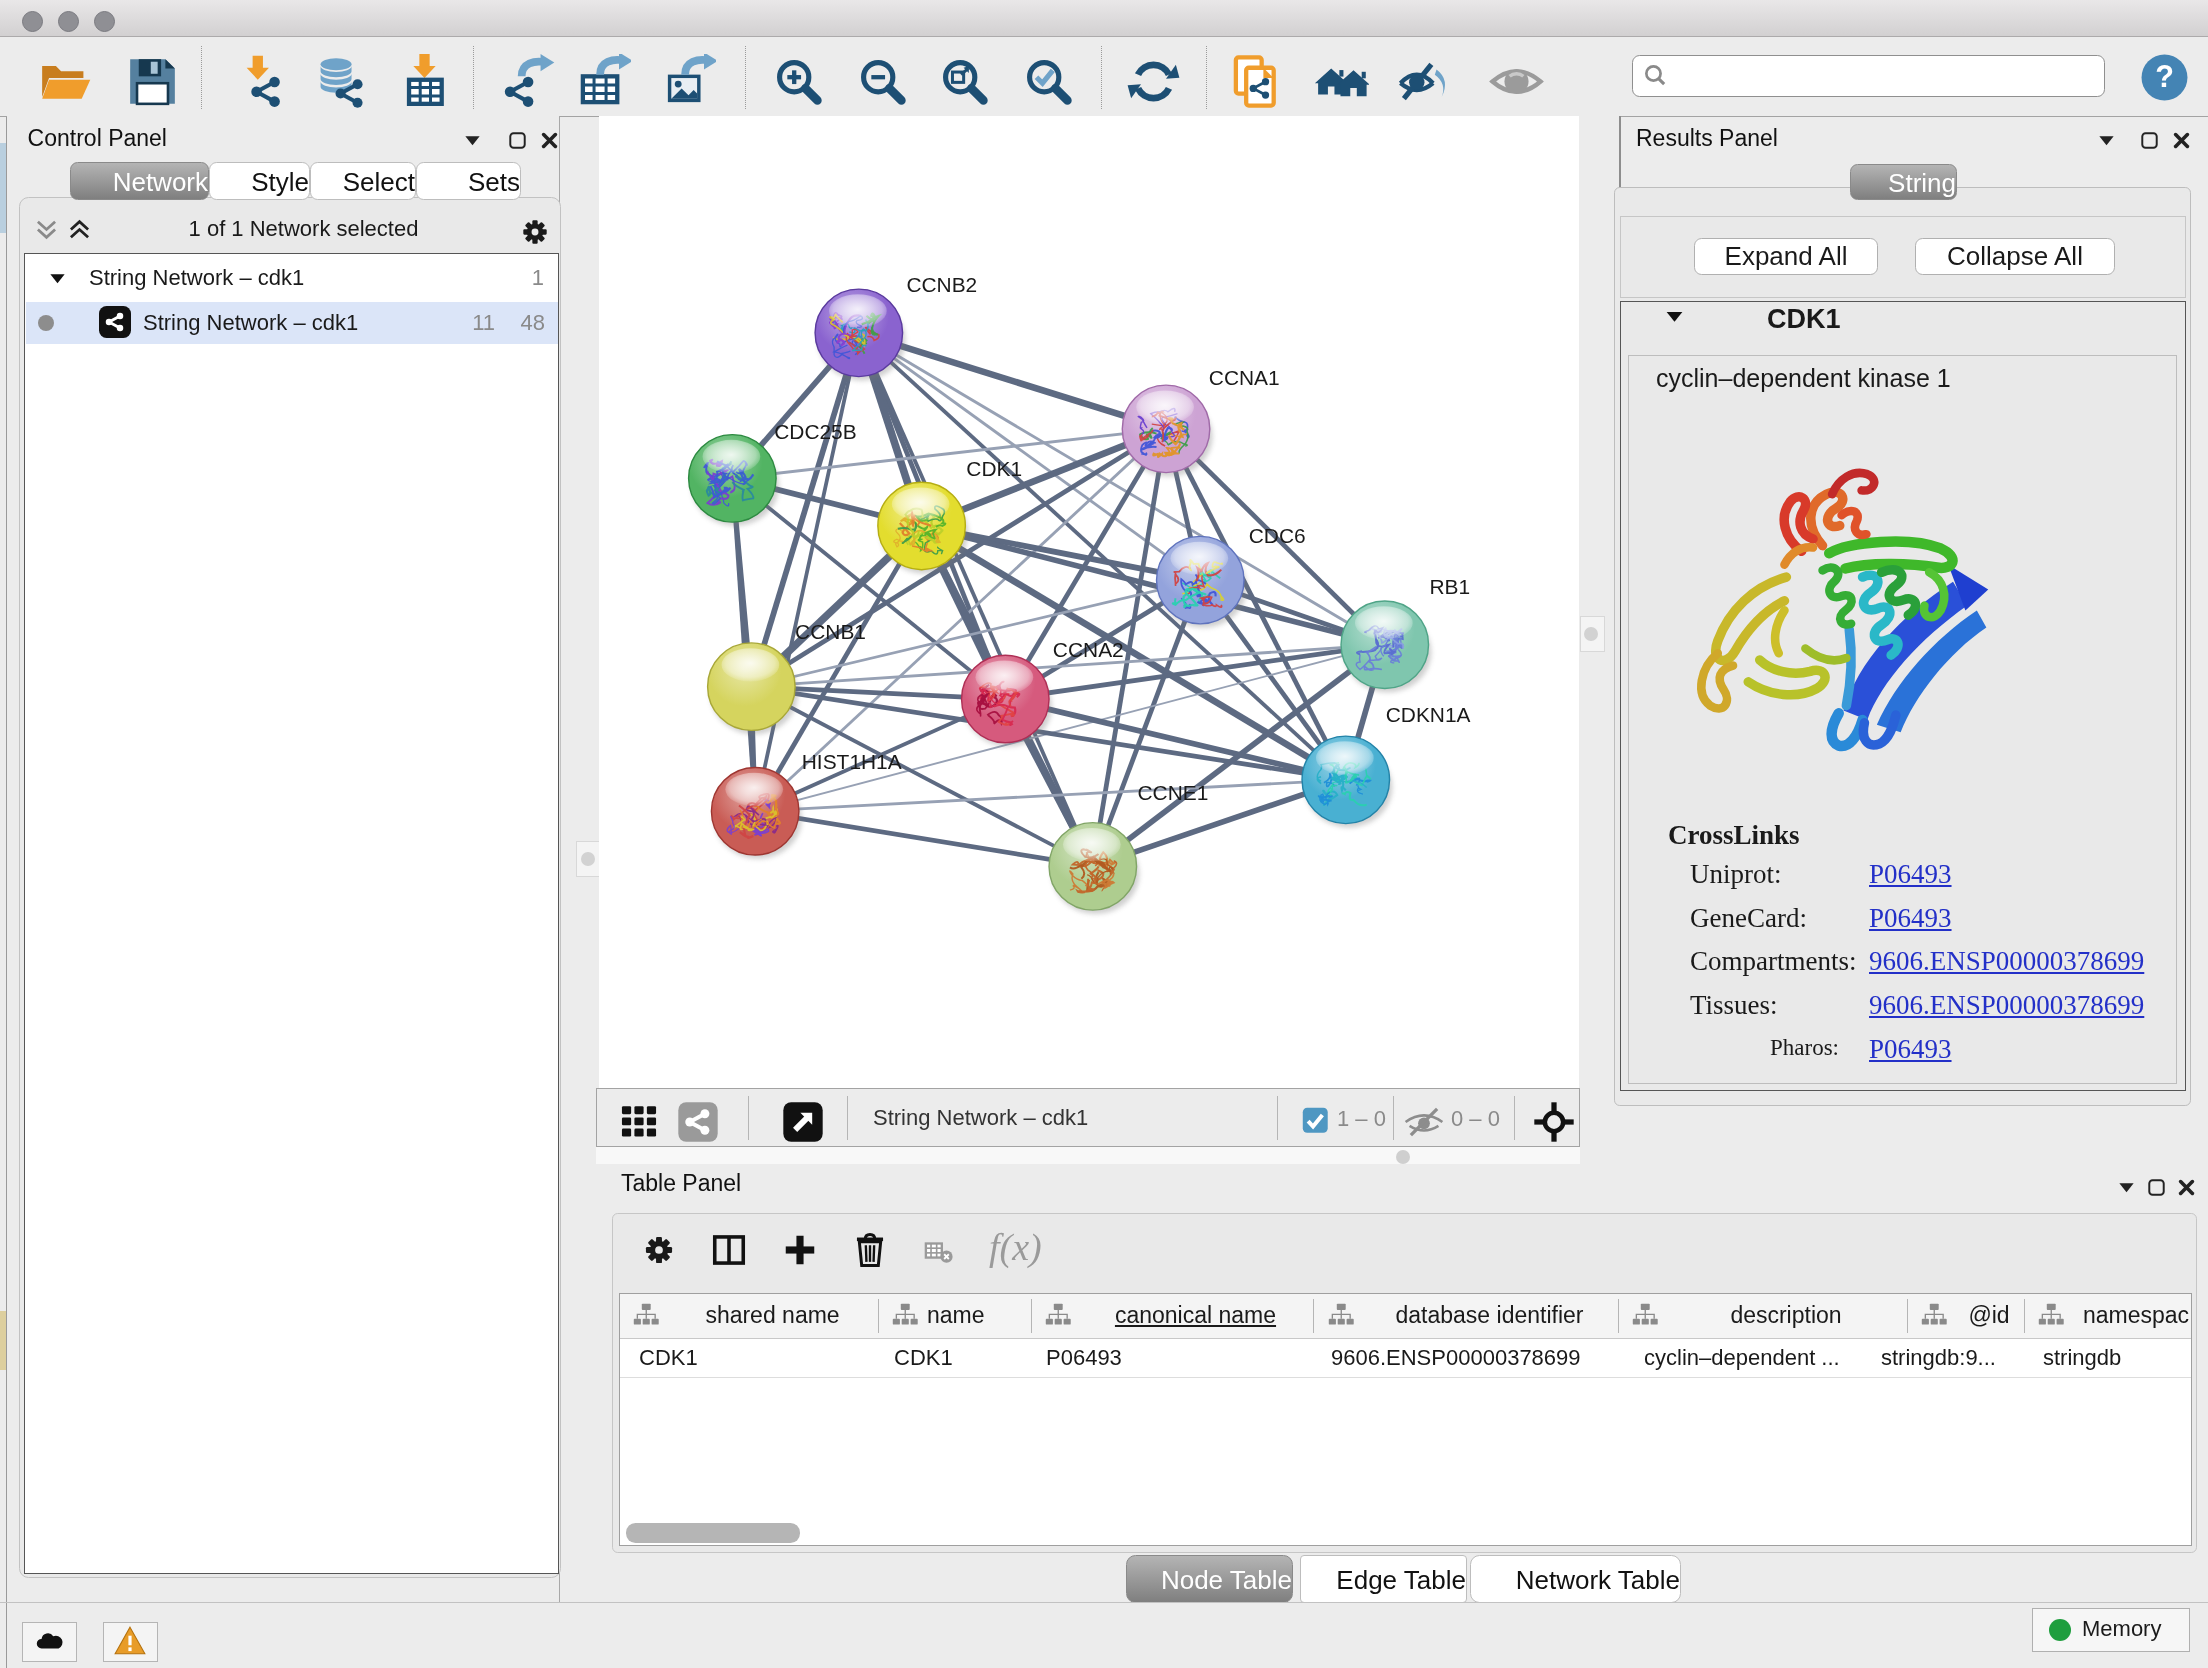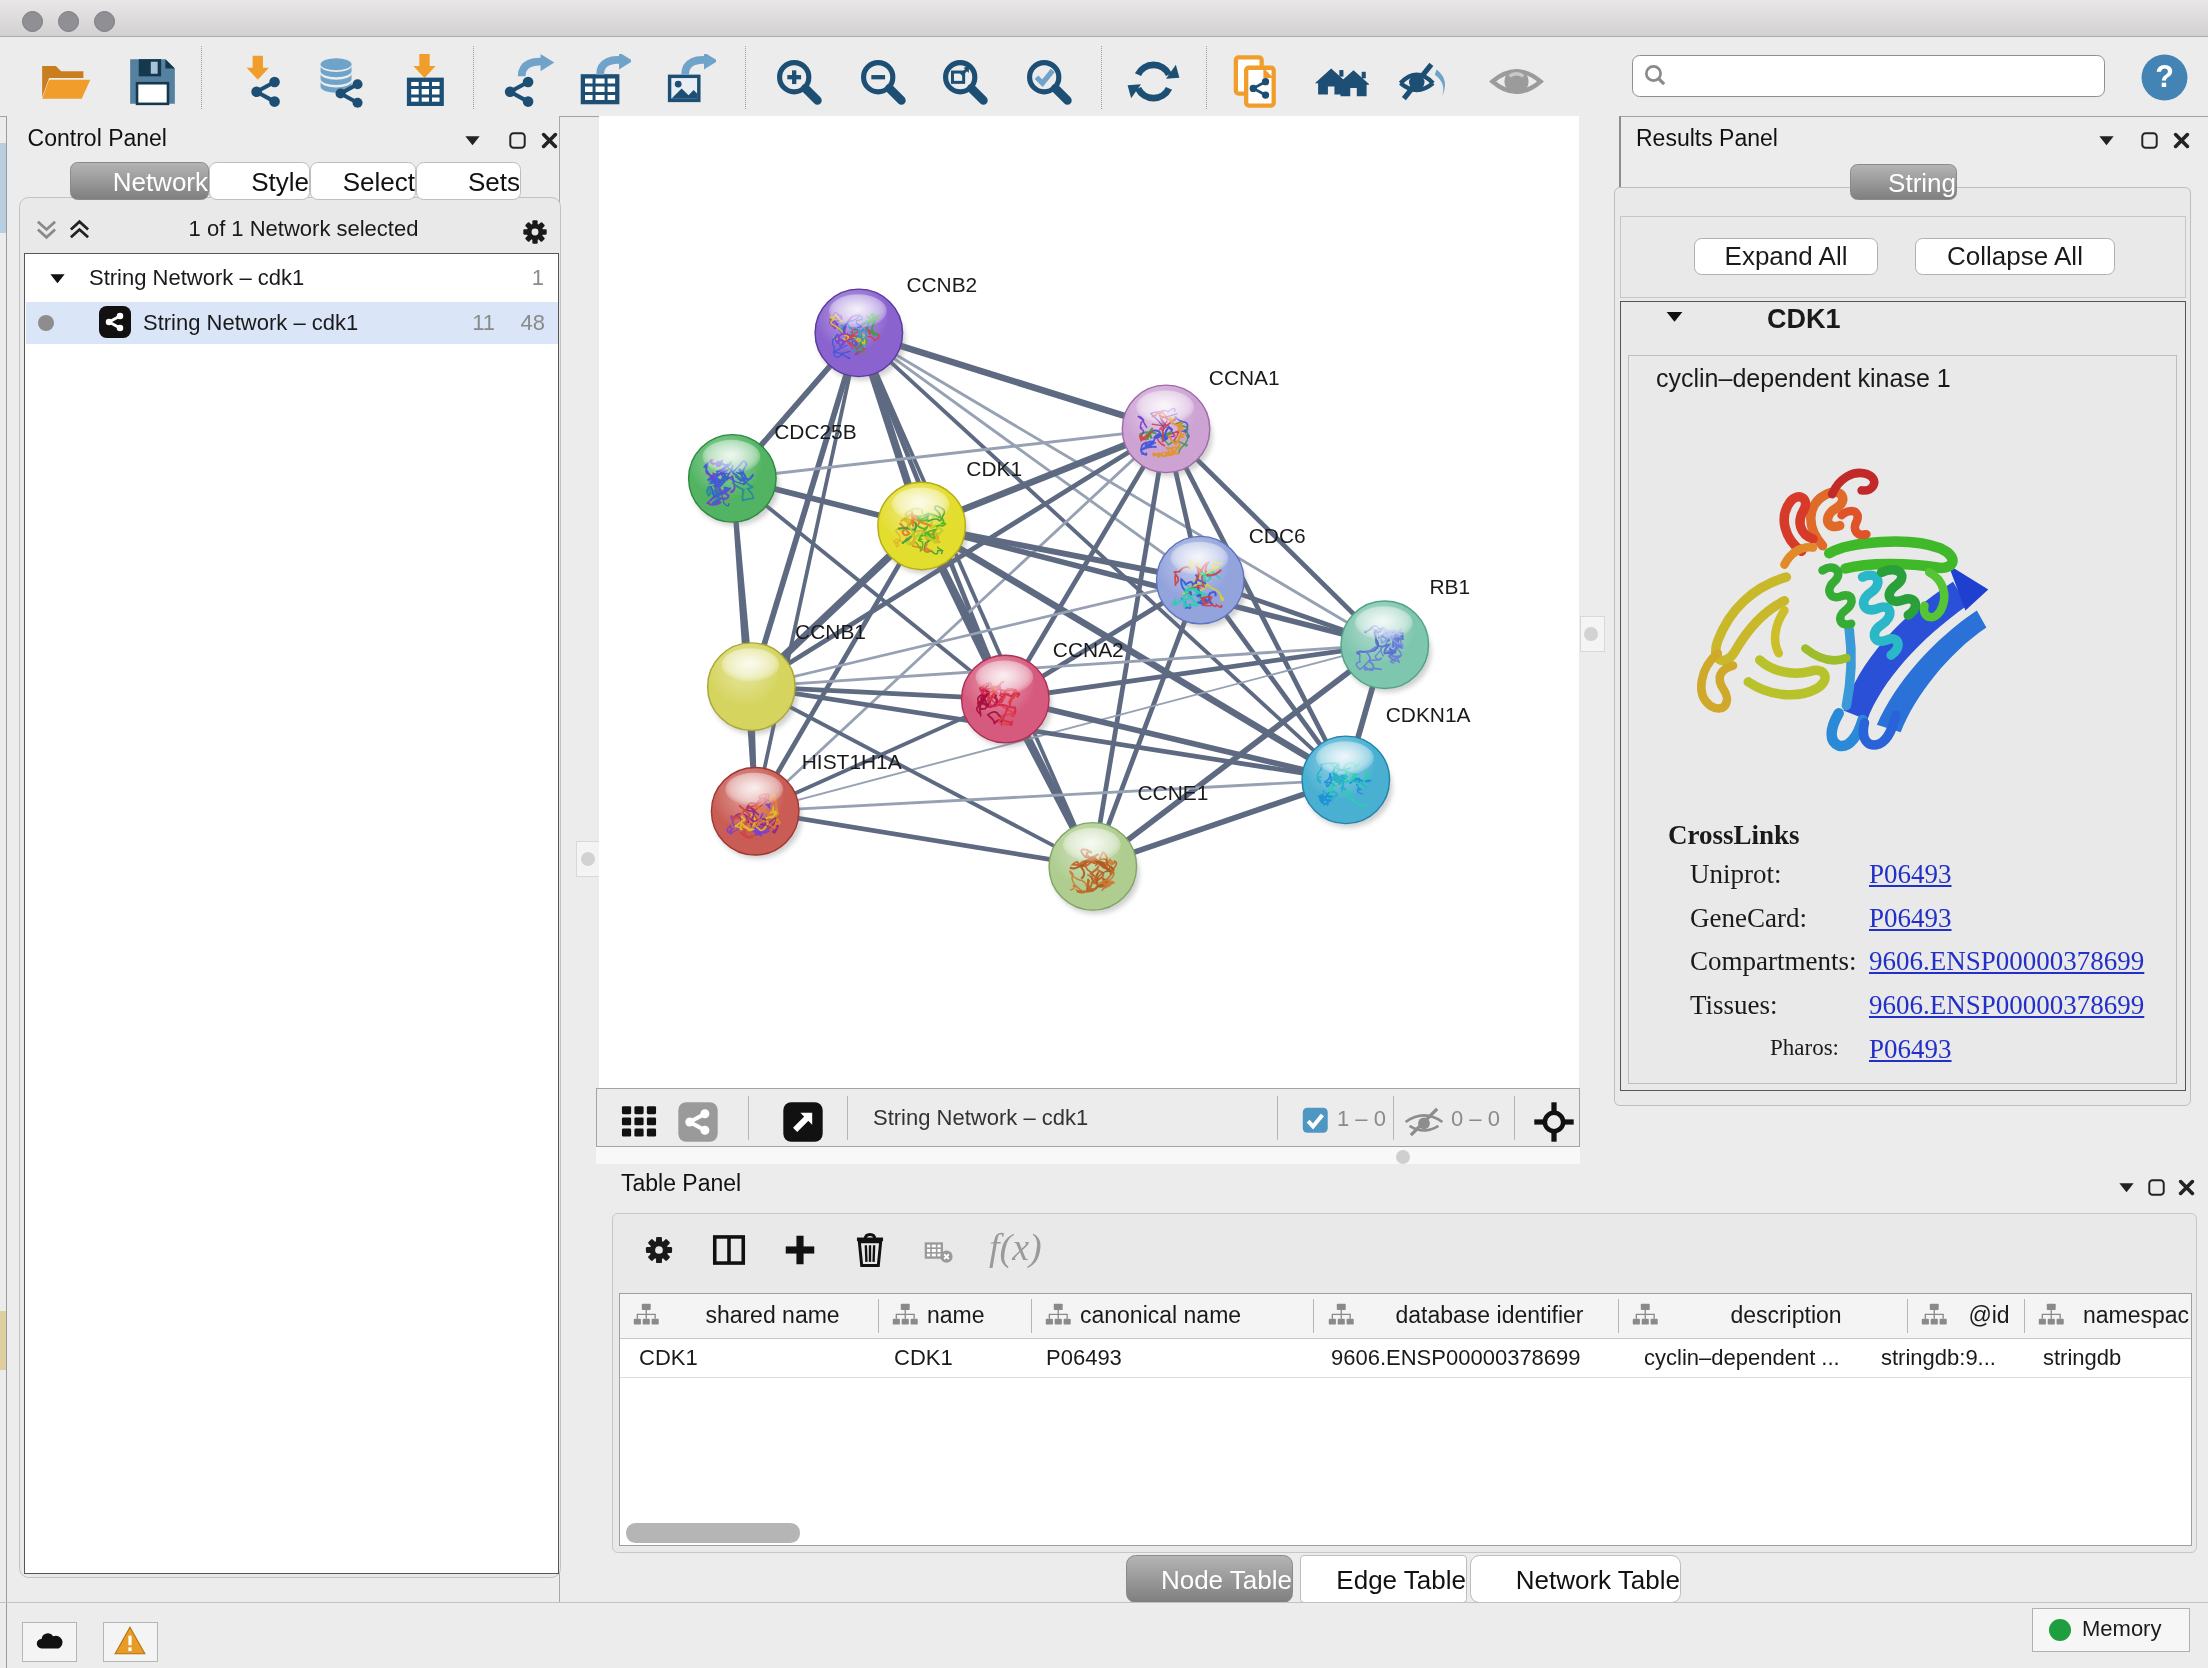--- a/index.html
+++ b/index.html
@@ -855,21 +855,21 @@
       <g fill="#8a8a8a">
         <rect x="22" y="6" width="20" height="14" rx="2"></rect>
         <rect x="4" y="40" width="16" height="13" rx="2"></rect>
         <rect x="24" y="40" width="16" height="13" rx="2"></rect>
         <rect x="44" y="40" width="16" height="13" rx="2"></rect>
       </g>
       <g stroke="#8a8a8a" stroke-width="3" fill="none">
         <path d="M 32 20 L 32 30 M 12 40 L 12 30 L 52 30 L 52 40 M 32 30 L 32 40"></path>
       </g>
     </svg></div>
-<div style="position:absolute;left:1080px;top:1302px;width:231px;height:28.5px;font-size:23px;overflow:hidden;white-space:nowrap;">canonical name</div>
+<div style="position:absolute;left:1080px;top:1302px;width:231px;height:28.5px;font-size:23px;text-align:center;overflow:hidden;white-space:nowrap;text-decoration:underline;">canonical name</div>
 <div style="position:absolute;left:1313px;top:1299px;width:0px;height:34px;border-left:1px solid #b5b5b5;"></div>
 <div style="position:absolute;left:1327px;top:1301px;width:28.5px;height:28.5px;"><svg width="28.5" height="28.5" viewBox="0 0 64 64" style="">
       <g fill="#8a8a8a">
         <rect x="22" y="6" width="20" height="14" rx="2"></rect>
         <rect x="4" y="40" width="16" height="13" rx="2"></rect>
         <rect x="24" y="40" width="16" height="13" rx="2"></rect>
         <rect x="44" y="40" width="16" height="13" rx="2"></rect>
       </g>
       <g stroke="#8a8a8a" stroke-width="3" fill="none">
         <path d="M 32 20 L 32 30 M 12 40 L 12 30 L 52 30 L 52 40 M 32 30 L 32 40"></path>

